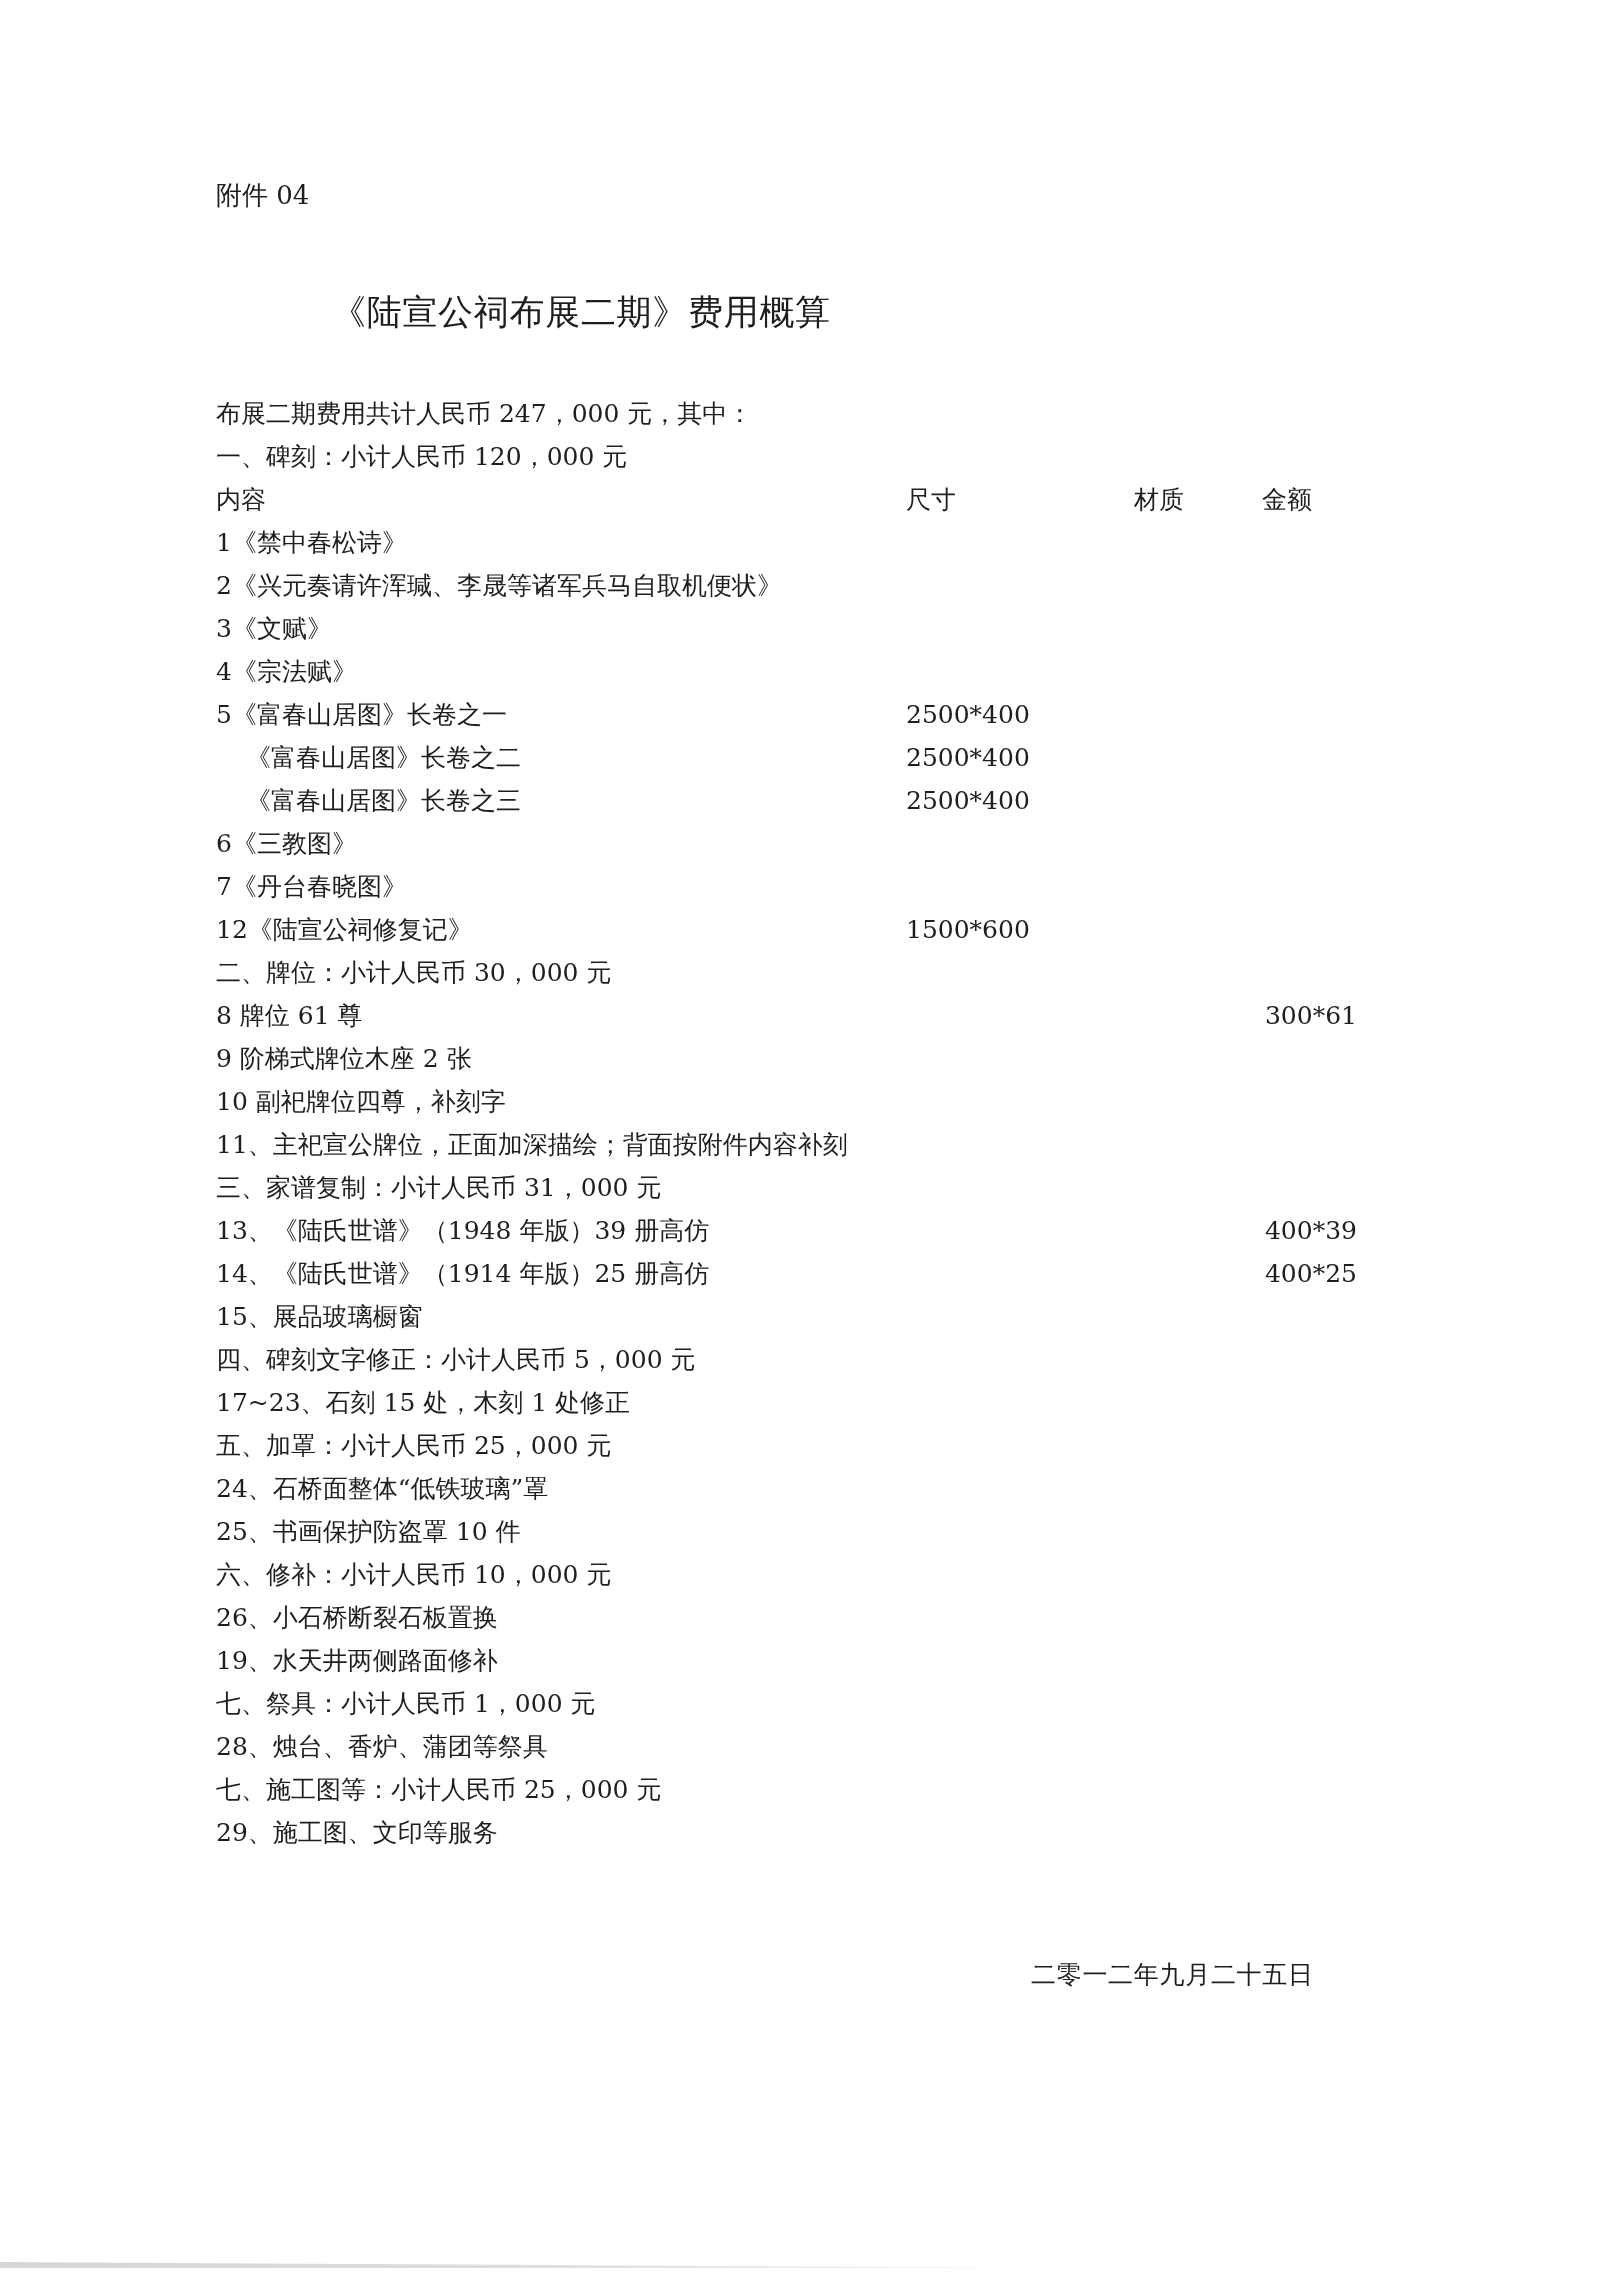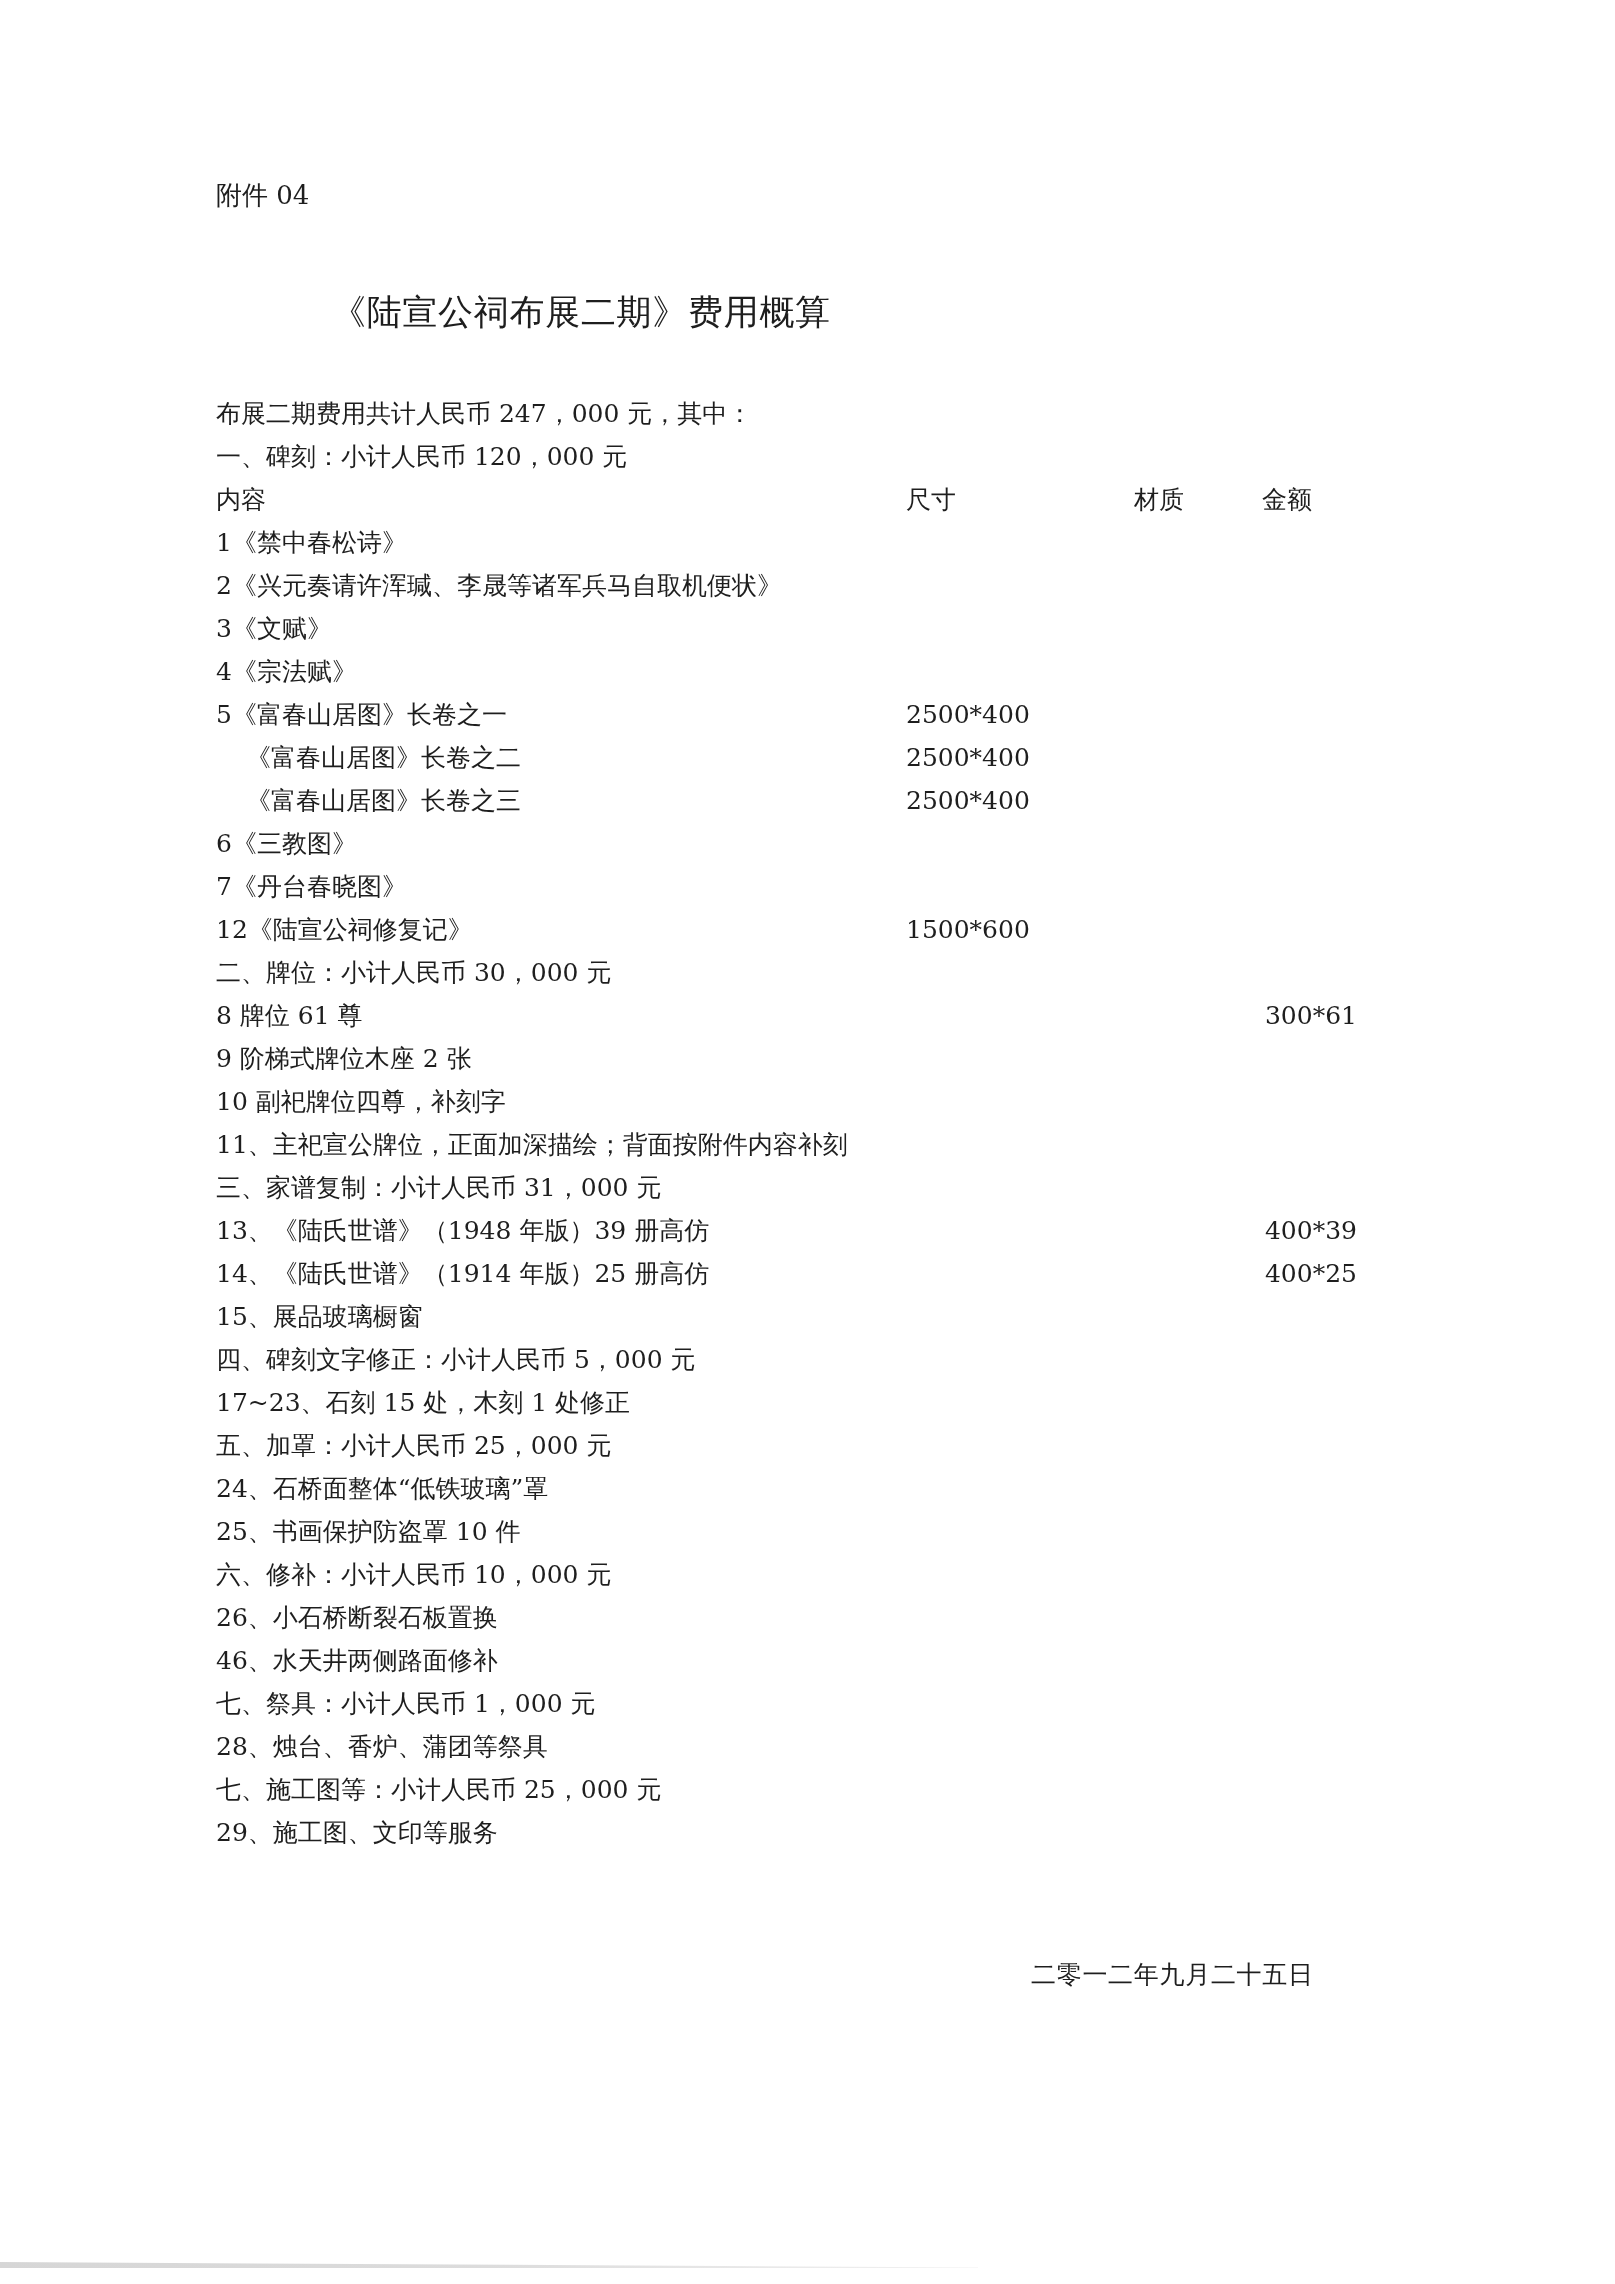--- a/index.html
+++ b/index.html
@@ -143,21 +143,21 @@
       <span class="c1">25、书画保护防盗罩 10 件</span>
     </div>
 
   <div class="line">
     <span class="c1">六、修补：小计人民币 10，000 元</span>
   </div>
   <div class="line">
       <span class="c1">26、小石桥断裂石板置换</span>
     </div>
   <div class="line">
-      <span class="c1">46、水天井两侧路面修补</span>
+      <span class="c1">19、水天井两侧路面修补</span>
     </div>
 
   <div class="line">
     <span class="c1">七、祭具：小计人民币 1，000 元</span>
   </div>
   <div class="line">
       <span class="c1">28、烛台、香炉、蒲团等祭具</span>
     </div>
 
   <div class="line">

